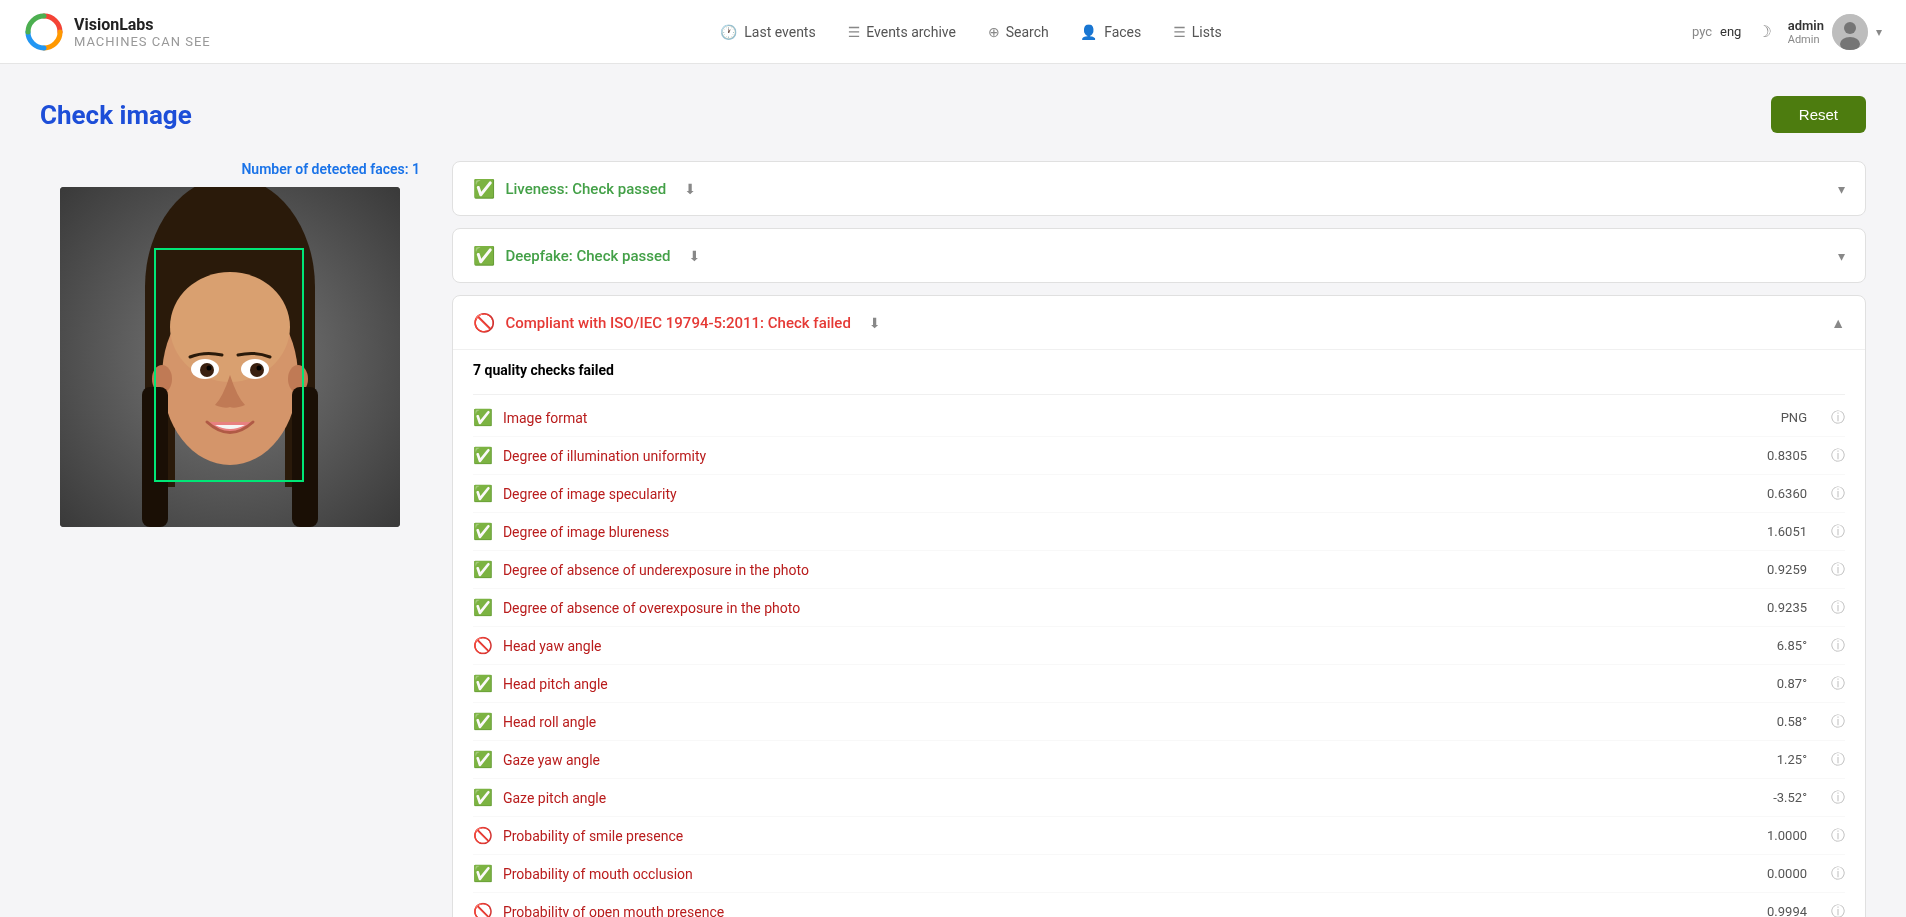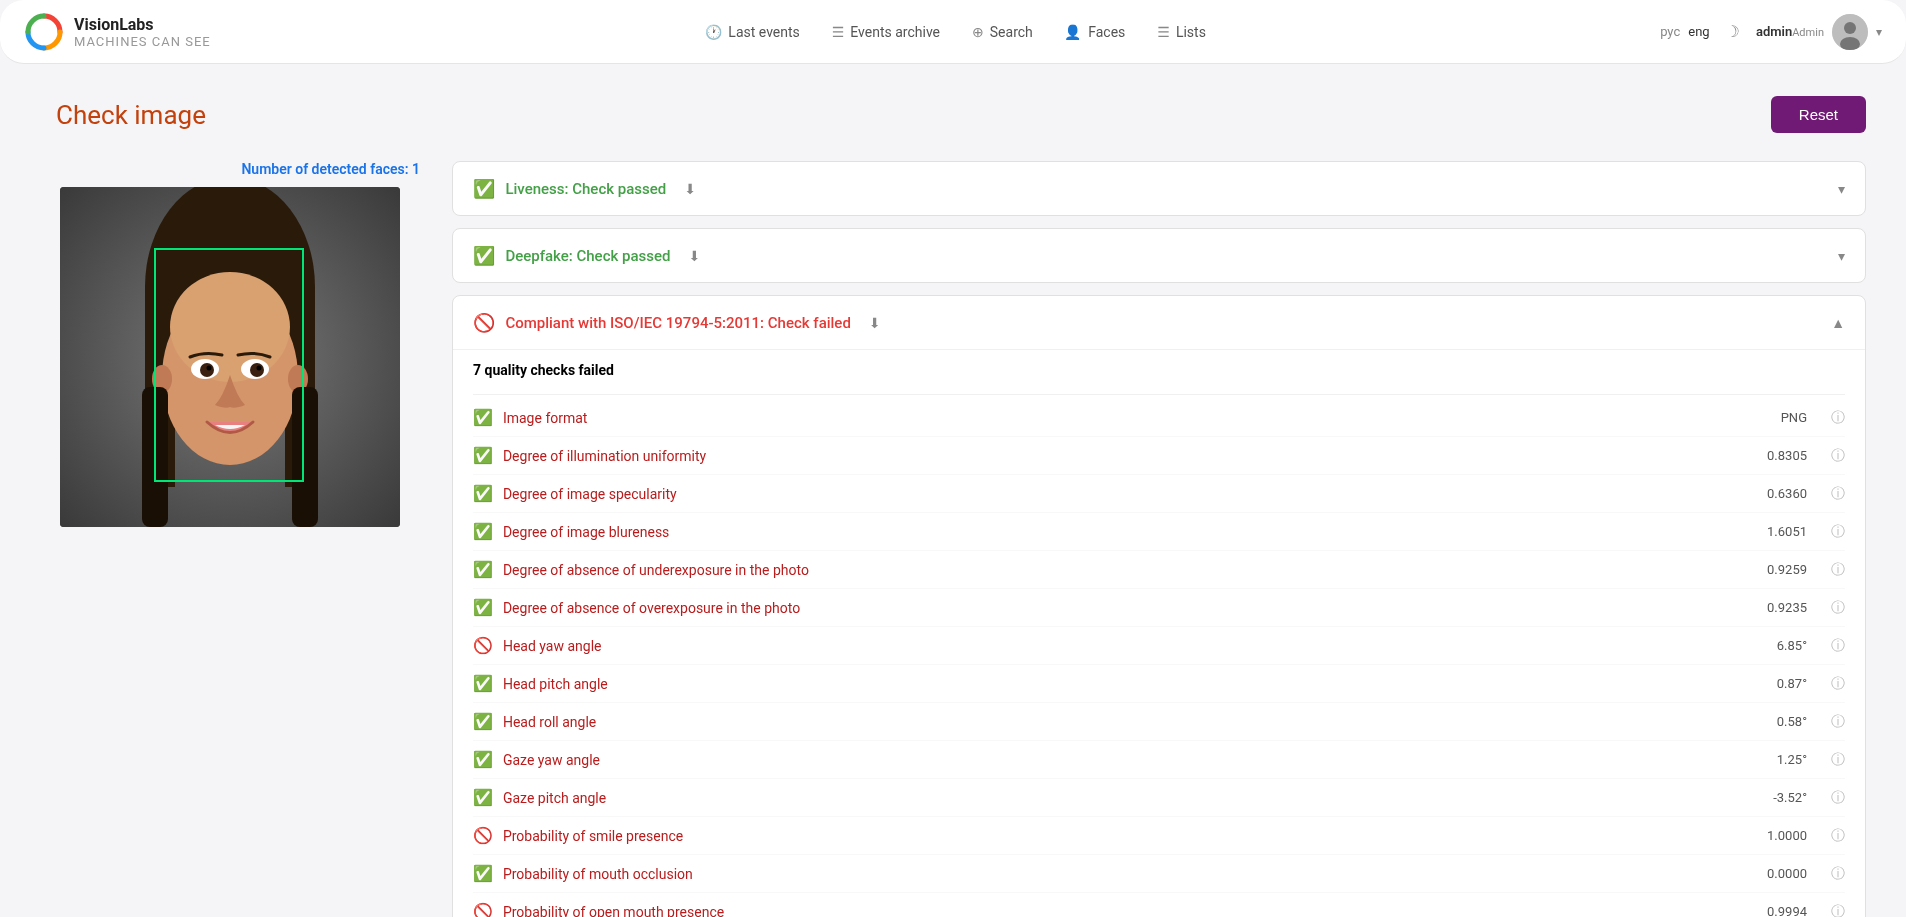--- a/index.html
+++ b/index.html
@@ -9,21 +9,20 @@
     .header {
       background: #fff;
       display: flex;
       align-items: center;
       padding: 0 24px;
       height: 64px;
       border-bottom: 1px solid #e5e5e5;
       position: sticky;
       top: 0;
       z-index: 100;
-      border-radius: 24px;
     }
     .logo-area {
       display: flex;
       align-items: center;
       gap: 10px;
       margin-right: 40px;
       text-decoration: none;
     }
     .logo-circle {
       width: 40px;
@@ -54,44 +53,44 @@
     .header-right {
       display: flex;
       align-items: center;
       gap: 16px;
     }
     .lang-switch { display: flex; gap: 8px; font-size: 13px; }
     .lang-item { color: #888; cursor: pointer; }
     .lang-item.active { color: #333; }
     .theme-icon { font-size: 16px; color: #888; cursor: pointer; }
     .user-area { display: flex; align-items: center; gap: 8px; cursor: pointer; }
-    .user-info { display: flex; flex-direction: row; align-items: flex-end; }
+    .user-info { display: flex; flex-direction: column; align-items: flex-start; }
     .user-name { font-size: 13px; font-weight: 600; }
     .user-role { font-size: 11px; color: #888; }
     .avatar {
       width: 36px; height: 36px; border-radius: 50%; background: #ccc;
       display: flex; align-items: center; justify-content: center; font-size: 16px; color: #666;
       overflow: hidden;
     }
     .chevron-down { font-size: 12px; color: #888; }
 
     
     .main {
       padding: 32px 40px;
       max-width: 1906px;
     }
     .page-header {
       display: flex;
       align-items: center;
       justify-content: space-between;
       margin-bottom: 28px;
     }
-    .page-title { font-size: 26px; font-weight: 400; color: #c2410c; margin-left: 16px; }
+    .page-title { font-size: 26px; font-weight: 700; color: #1d4ed8; }
     .reset-btn {
-      background: #701a75;
+      background: #4d7c0f;
       color: #fff;
       border: none;
       border-radius: 6px;
       padding: 10px 28px;
       font-size: 15px;
       font-weight: 500;
       cursor: pointer;
     }
 
     

